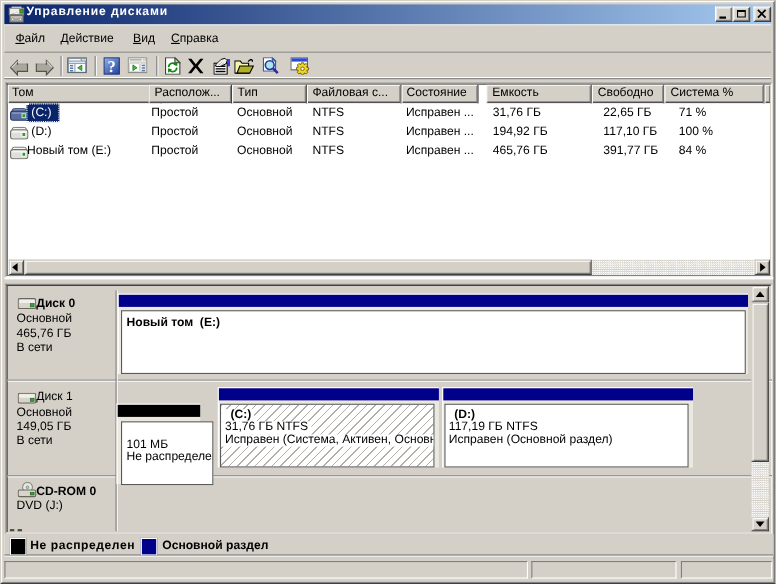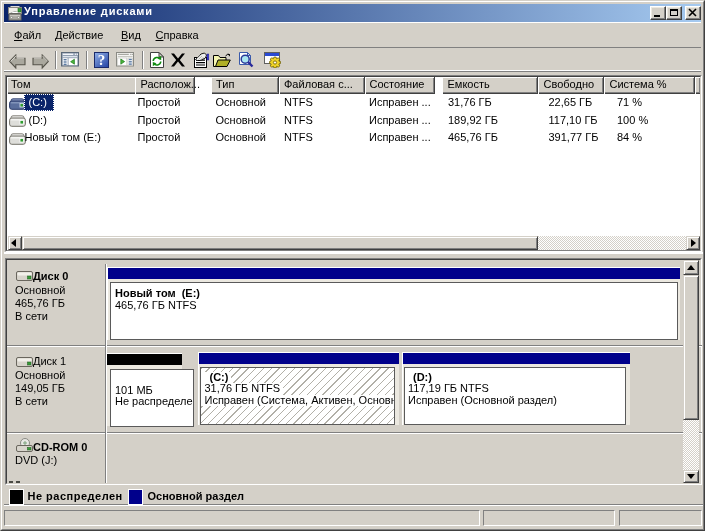--- a/index.html
+++ b/index.html
@@ -188,21 +188,21 @@
           <circle r="1.6" fill="#fffbe8"></circle>
         </g>
       </g>
     </svg>
   </div>
 
   <div id="listpane" class="abs">
       <div class="inner">
 
     <div class="hcell" style="left:0px;width:140px;padding-left:4px">Том</div>
-    <div class="hcell" style="left:128px;width:60px;padding-left:5.5px">Располож...</div>
+    <div class="hcell" style="left:128px;width:76px;padding-left:5.5px">Располож...</div>
     <div class="hcell" style="left:204px;width:68px;padding-left:5px">Тип</div>
     <div class="hcell" style="left:272px;width:86px;padding-left:5px">Файловая с...</div>
     <div class="hcell" style="left:358px;width:70px;padding-left:4.5px">Состояние</div>
     <div class="hcell" style="left:435px;width:96px;padding-left:5.5px">Емкость</div>
     <div class="hcell" style="left:531px;width:66px;padding-left:5.5px">Свободно</div>
     <div class="hcell" style="left:597px;width:91px;padding-left:5.5px">Система %</div>
     <div class="hcell" style="left:688px;width:5px;border-right:0"></div>
 
     <svg class="abs" style="left:2px;top:20.5px" width="17" height="12" viewBox="0 0 17 12">
       <rect x="2" y="0.8" width="13" height="5" rx="2" fill="#8a9ac2" stroke="#2a3a6a" stroke-width="0.9"></rect>
@@ -232,21 +232,21 @@
     <div class="rowtext" style="left:208.5px;top:19px">Основной</div>
     <div class="rowtext" style="left:208.5px;top:36.6px">Основной</div>
     <div class="rowtext" style="left:208.5px;top:54.2px">Основной</div>
     <div class="rowtext" style="left:277px;top:19px">NTFS</div>
     <div class="rowtext" style="left:277px;top:36.6px">NTFS</div>
     <div class="rowtext" style="left:277px;top:54.2px">NTFS</div>
     <div class="rowtext" style="left:362px;top:19px">Исправен ...</div>
     <div class="rowtext" style="left:362px;top:36.6px">Исправен ...</div>
     <div class="rowtext" style="left:362px;top:54.2px">Исправен ...</div>
     <div class="rowtext" style="left:441px;top:19px">31,76 ГБ</div>
-    <div class="rowtext" style="left:441px;top:36.6px">189,92 ГБ</div>
+    <div class="rowtext" style="left:441px;top:36.6px">194,92 ГБ</div>
     <div class="rowtext" style="left:441px;top:54.2px">465,76 ГБ</div>
     <div class="rowtext" style="left:541.5px;top:19px">22,65 ГБ</div>
     <div class="rowtext" style="left:541.5px;top:36.6px">117,10 ГБ</div>
     <div class="rowtext" style="left:541.5px;top:54.2px">391,77 ГБ</div>
     <div class="rowtext" style="left:610px;top:19px">71 %</div>
     <div class="rowtext" style="left:610px;top:36.6px">100 %</div>
     <div class="rowtext" style="left:610px;top:54.2px">84 %</div>
 
     <div class="sbtn" style="left:1px;top:159px;width:14px;height:14px"></div>
     <div class="abs" style="left:4px;top:162px;width:0;height:0;border:4px solid transparent;border-right:5px solid #000;border-left:0"></div>
@@ -273,35 +273,34 @@
     </svg>
     <div class="dlabel" style="top:10px;left:26px;font-weight:bold">Диск 0</div>
     <div class="dlabel" style="top:23.5px">Основной</div>
     <div class="dlabel" style="top:36.5px">465,76 ГБ</div>
     <div class="dlabel" style="top:49.5px">В сети</div>
 
     <div class="part" style="left:100px;top:7px;width:573px;height:73px">
       <div class="band" style="background:#00008b"></div>
       <div class="pbox" style="left:2px;top:14px;width:568px;height:58px;line-height:12.25px;padding-top:3.5px;padding-left:4px">
         <div style="font-weight:bold">Новый том&nbsp; (E:)</div>
-        <div>465,76 ГБ NTFS</div>
       </div>
     </div>
 
     <svg class="abs" style="left:9px;top:97px" width="17" height="10" viewBox="0 0 17 10">
       <rect x="0.5" y="0.5" width="16" height="9" rx="1.5" fill="#d8d4cc" stroke="#6a665e"></rect>
       <rect x="1.5" y="1.5" width="14" height="3" rx="1" fill="#f2f0ea"></rect>
       <rect x="11.5" y="5" width="3.5" height="3" fill="#3a9a3a" stroke="#1a5a1a" stroke-width="0.5"></rect>
     </svg>
     <div class="dlabel" style="top:95px;left:26px;font-weight:normal">Диск 1</div>
     <div class="dlabel" style="top:108.5px">Основной</div>
     <div class="dlabel" style="top:121.5px">149,05 ГБ</div>
     <div class="dlabel" style="top:134.5px">В сети</div>
 
-    <div class="part" style="left:99px;top:93px;width:76px;height:73px">
+    <div class="part" style="left:99px;top:107px;width:76px;height:73px">
       <div class="band" style="background:#000"></div>
       <div class="pbox" style="left:3px;top:14.5px;width:84px;height:58px;line-height:11.4px;padding-top:4px;padding-left:4px">
         <div>&nbsp;</div>
         <div>101 МБ</div>
         <div>Не распределен</div>
       </div>
     </div>
 
     <div class="part" style="left:190.5px;top:91.5px;width:201px;height:73px">
       <div class="band" style="background:#00008b"></div>

